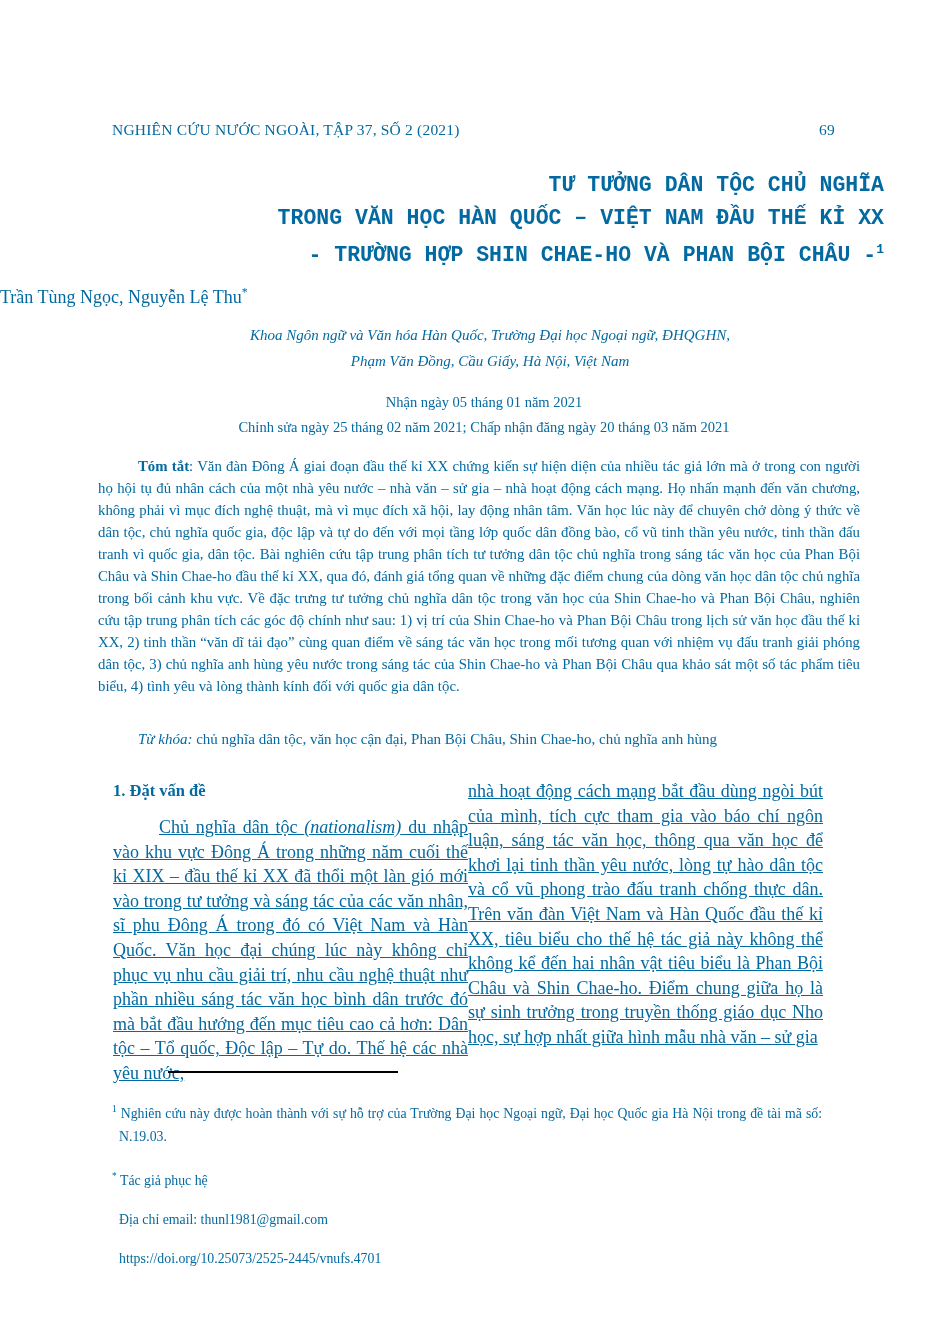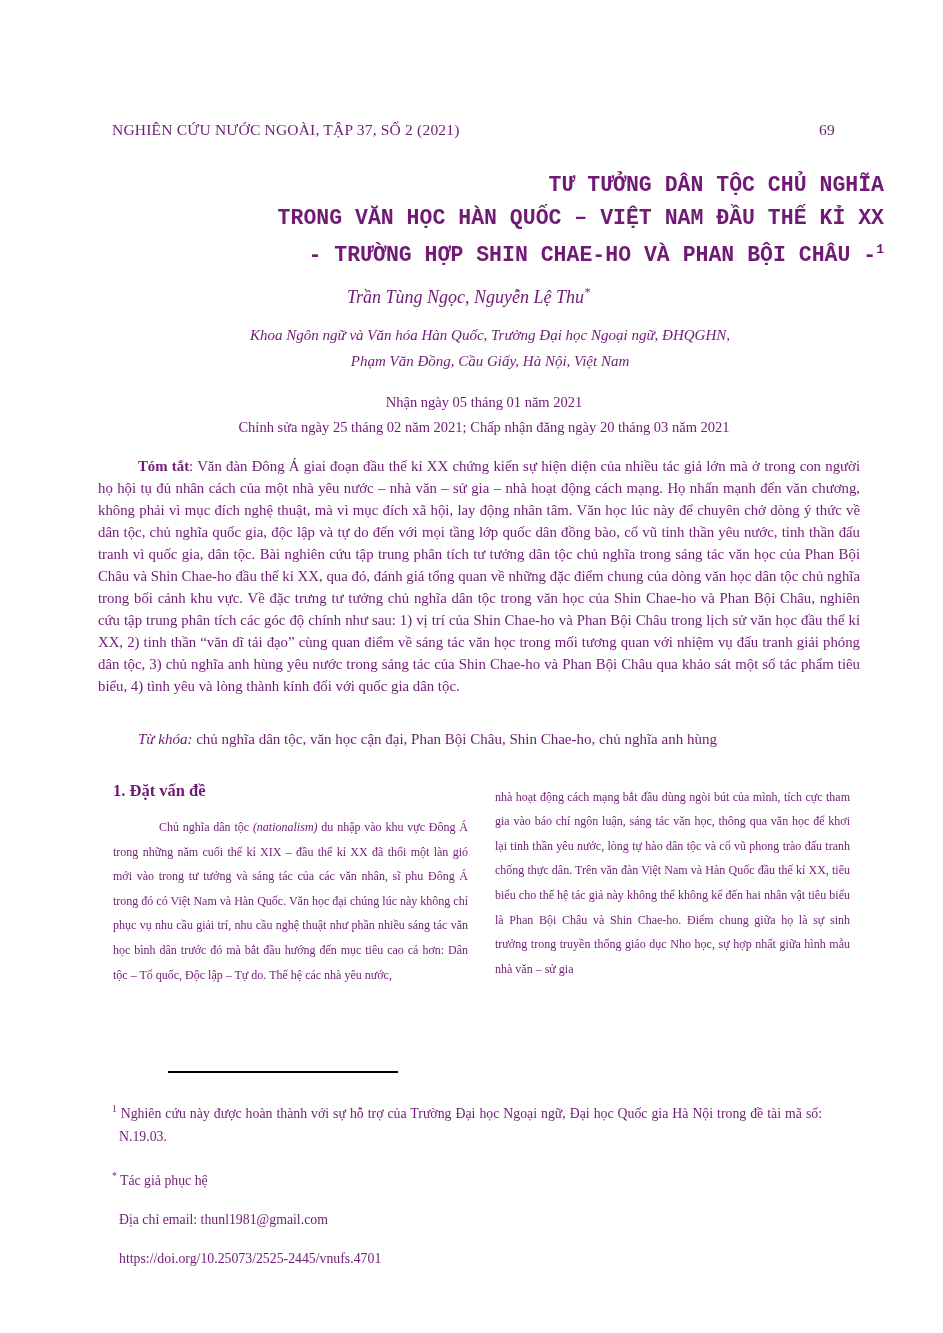--- a/index.html
+++ b/index.html
@@ -2,21 +2,21 @@
 <html lang="vi"><head>
 <meta charset="utf-8">
 <style>
   html, body { margin: 0; padding: 0; background: #888; }
   .page {
     position: relative;
     width: 943px;
     height: 1333px;
     margin: 0 auto;
     background: #ffffff;
-    color: #701a75;
+    color: #0369a1;
     font-family: "Liberation Serif", "DejaVu Serif", serif;
     overflow: hidden;
   }
   .page-header {
     position: absolute;
     top: 121px; left: 112px; width: 723px;
     display: flex;
     justify-content: space-between;
     font-size: 15.5px;
     letter-spacing: 0.2px;
@@ -29,23 +29,22 @@
     font-size: 21.5px;
     font-weight: bold;
     line-height: 32.5px;
     font-family: Liberation Mono, monospace;
   }
   .tline { display: block; }
   .article-title sup { font-size: 13px; }
   .authors {
     position: absolute;
     top: 285px; left: 0; right: 6px;
-    text-align: center;
+    text-align: left;
     font-size: 18px;
-    font-style: italic;
   }
   .authors sup { font-size: 12px; }
   .affiliation {
     position: absolute;
     top: 322px; left: 0; right: 0;
     text-align: center;
     font-style: italic;
     font-size: 15px;
     line-height: 26px;
     padding-left: 37px;
@@ -72,35 +71,34 @@
     top: 729px; left: 98px; width: 762px;
     margin: 0;
     font-size: 15px;
     line-height: 20.9px;
     text-indent: 40px;
   }
   .columns {
     position: absolute;
     top: 779px; left: 113px; width: 737px;
     display: flex;
-    gap: 27px;
-    align-items: center;
   }
   .col { width: 355px; }
   .section-heading {
     margin: 0 0 12px 0;
     font-size: 16.5px;
     font-weight: bold;
     line-height: 24px;
   }
   .body-para {
     margin: 0;
-    font-size: 12px;
+    font-size: 18px;
     line-height: 24.6px;
     text-align: justify;
+    text-decoration: underline;
   }
   .indent-first { text-indent: 46px; }
   .fn-rule {
     position: absolute;
     top: 1071px; left: 168px; width: 230px;
     border-top: 2px solid #000;
     height: 0;
   }
   .footnotes {
     position: absolute;

